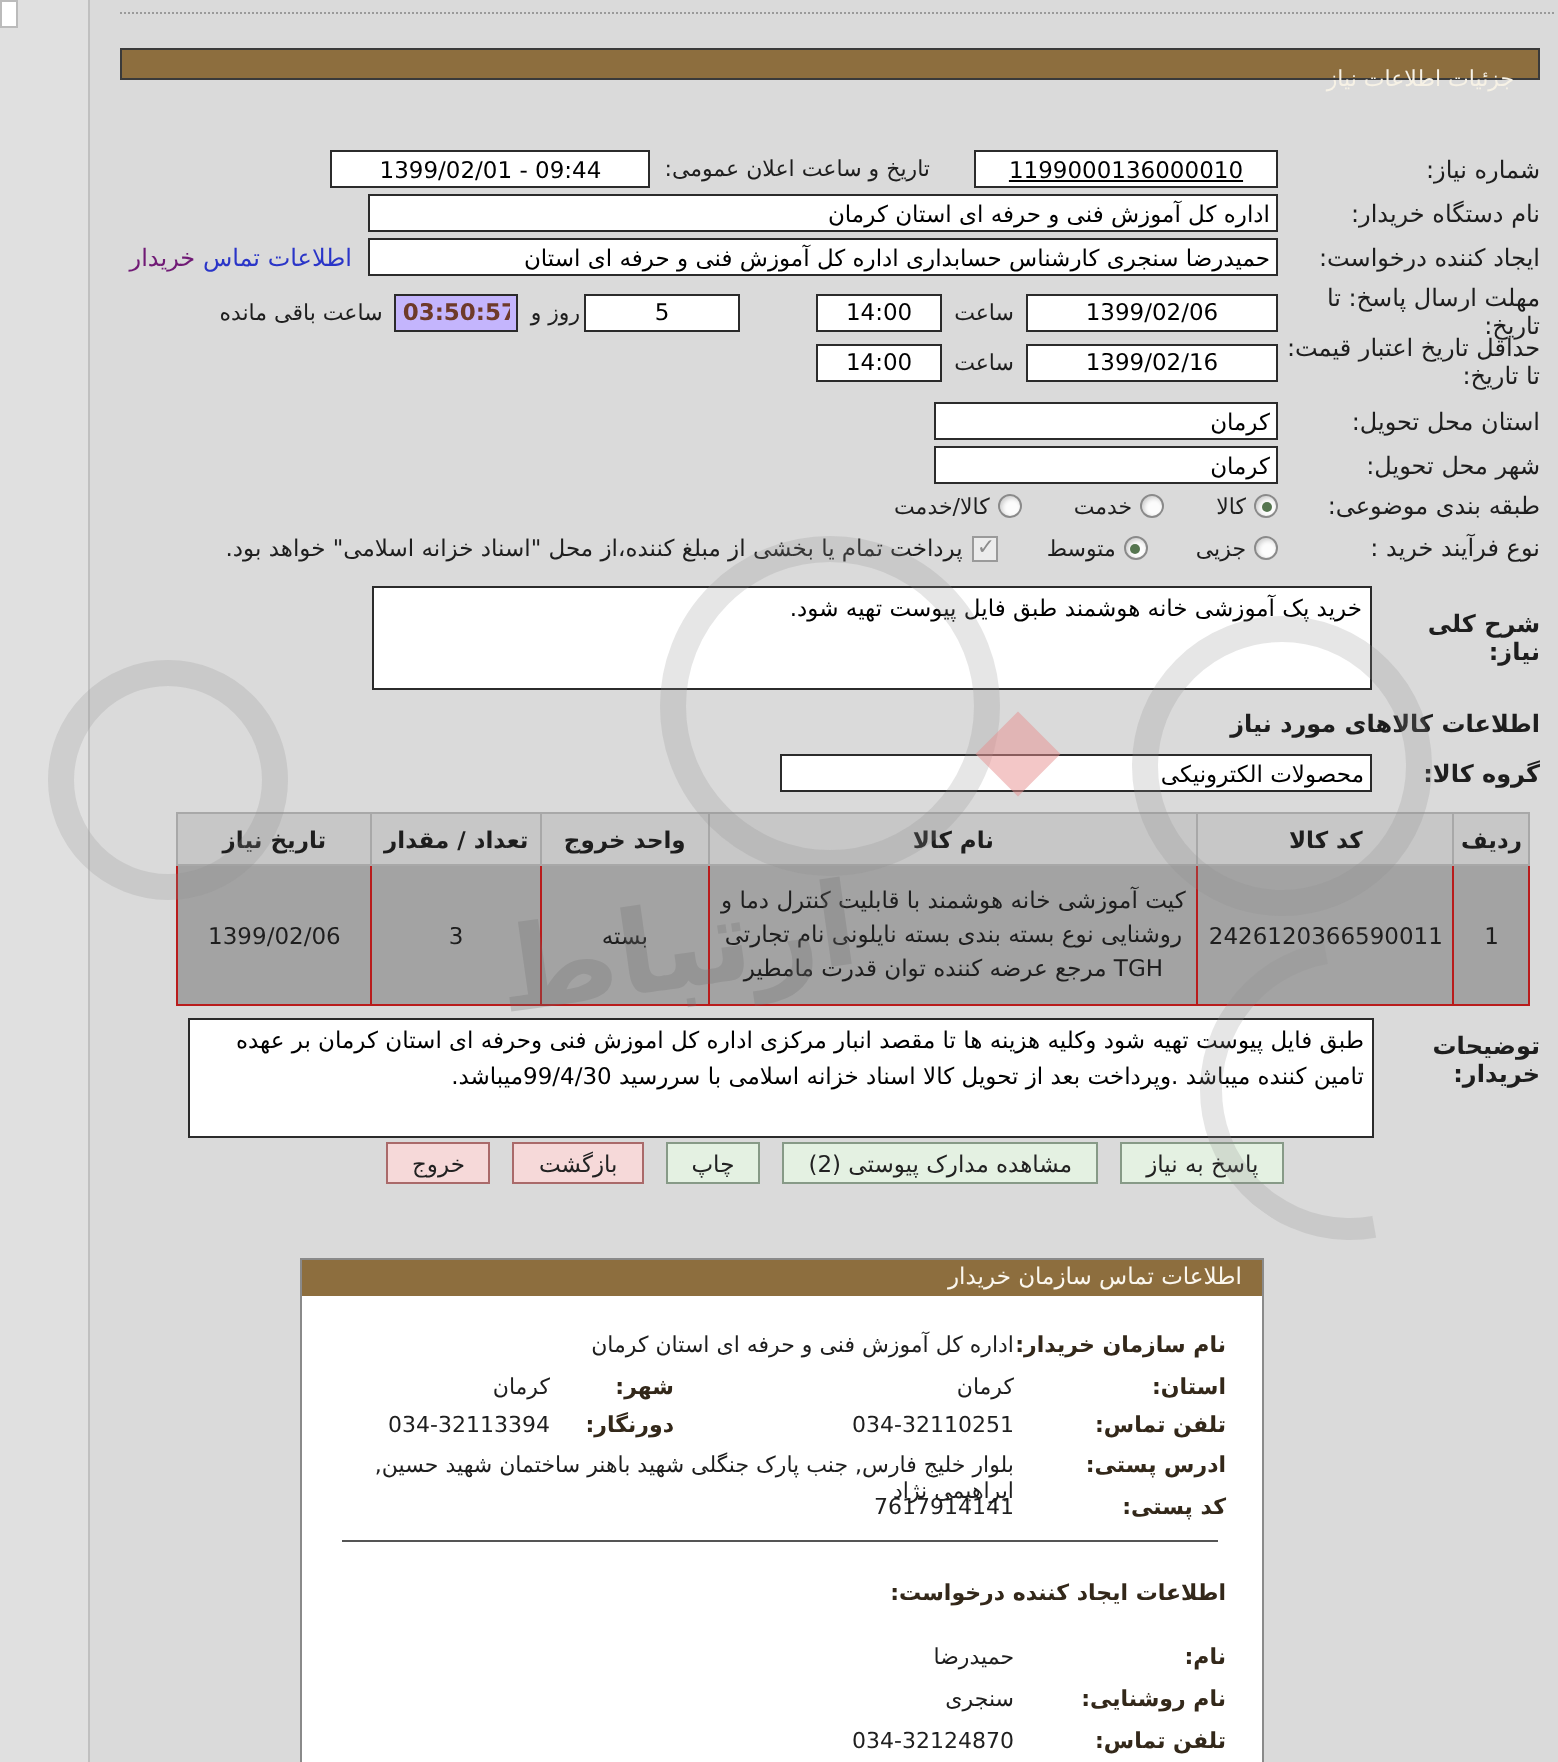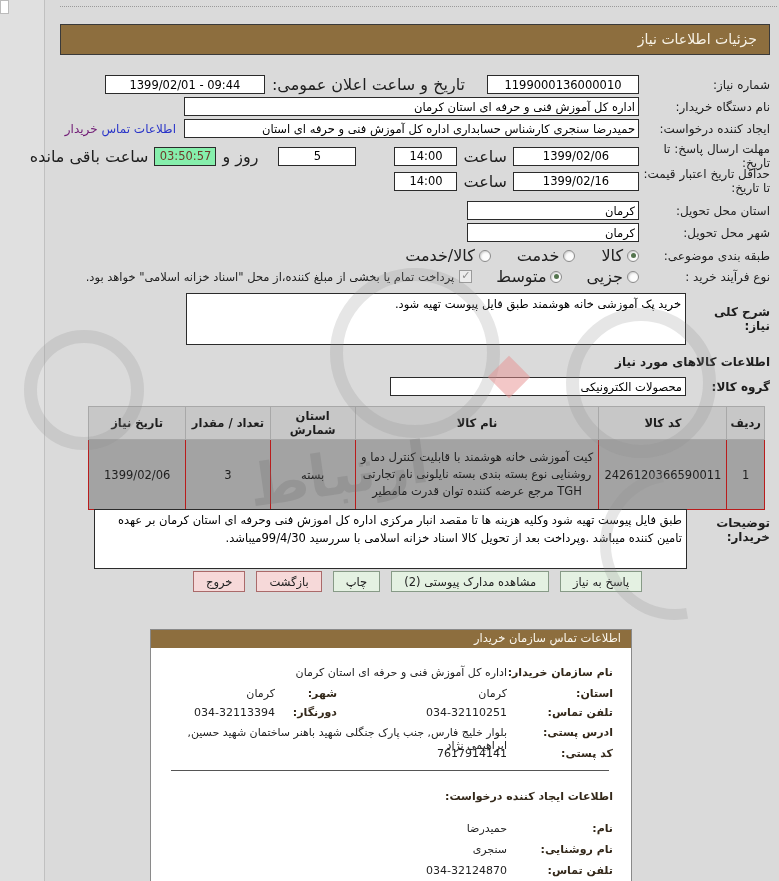--- a/index.html
+++ b/index.html
@@ -5,35 +5,35 @@
   * { box-sizing: border-box; margin: 0; padding: 0; }
   html,body { background:#c9c9c9; }
   body { font-family:"DejaVu Sans","Liberation Sans",sans-serif; }
   #app { position:relative; width:779px; height:881px; background:#dadada; overflow:hidden;
          direction:rtl; font-size:12px; color:#1e1e1e; }
   .corner-box { position:absolute; left:0; top:0; width:9px; height:14px; background:#fff; border:1px solid #bbb; }
   .vline { position:absolute; left:44px; top:0; width:1px; height:881px; background:#c0c0c0; }
   .leftstrip { position:absolute; left:0; top:0; width:44px; height:881px; background:#e0e0e0; }
   .dotline { position:absolute; top:6px; left:60px; right:2px; border-top:1px dotted #9a9a9a; }
 
-  .titlebar { position:absolute; top:24px; right:9px; left:60px; height:31px;
+  .titlebar { position:absolute; top:24px; right:9px; left:60px; height:16px;
               background:#8d6e3e; border:1px solid #3a3a3a; color:#f7f2e6;
-              line-height:29px; padding-right:12px; font-size:14px; z-index:1; }
+              line-height:29px; padding-right:12px; font-size:11px; z-index:1; }
 
   .frow { position:absolute; right:9px; display:flex; align-items:center; z-index:1; }
   .lbl { width:131px; flex:none; font-size:12px; }
   .lbl.sm { width:84px; }
   .b { font-weight:bold; }
   .inp { height:19px; border:1px solid #2b2b2b; background:#fff;
          font:11.5px "DejaVu Sans","Liberation Sans",sans-serif; padding:0 3px; flex:none; }
   .inp.c { text-align:center; direction:ltr; }
-  .inp.hl { background:#86efac; color:#6e3a2a; font-weight:normal;text-align:center; }
+  .inp.hl { background:#c4b5fd; color:#6e3a2a; font-weight:bold;text-align:center; }
   .ta { border:1px solid #2b2b2b; background:#fff; resize:none;
         font:11.5px "DejaVu Sans","Liberation Sans",sans-serif; padding:2px 4px; line-height:1.55; }
-  .mini { font-size:16px; flex:none; }
+  .mini { font-size:11px; flex:none; }
 
   .radio { width:12px; height:12px; flex:none; border-radius:50%; background:#fcfcfc;
            border:1px solid #8a8a8a; box-shadow:inset 1px 1px 2px #cfcfcf; margin-left:4px; }
   .radio.sel { position:relative; }
   .radio.sel::after { content:""; position:absolute; left:2.5px; top:2.5px; width:5px; height:5px;
                       border-radius:50%; background:#55754f; }
   .chk { width:13px; height:13px; flex:none; background:#ececec; border:1px solid #9a9a9a;
          position:relative; margin-left:5px; }
   .chk::after { content:"\2713"; position:absolute; left:1px; top:-2px; color:#8c8c8c; font-size:11px; }
 
@@ -80,21 +80,21 @@
 <div id="app">
   <div class="leftstrip"></div>
   <div class="vline"></div>
   <div class="corner-box"></div>
   <div class="dotline"></div>
 
   <div class="titlebar">جزئیات اطلاعات نیاز</div>
 
   <div class="frow" style="top:75px">
     <span class="lbl">شماره نیاز:</span>
-    <input class="inp c" style="width: 152px;" readonly="" value="1199000136000010">
+    <input class="inp c" style="width: 152px; text-decoration: underline;" readonly="" value="1199000136000010">
     <span class="mini" style="margin-right:22px">تاریخ و ساعت اعلان عمومی:</span>
     <input class="inp c" style="width: 160px; margin-right: 7px;" readonly="" value="1399/02/01 - 09:44">
   </div>
 
   <div class="frow" style="top:97px">
     <span class="lbl">نام دستگاه خریدار:</span>
     <input class="inp" style="width: 455px;" readonly="" value="اداره کل آموزش فنی و حرفه ای استان کرمان">
   </div>
 
   <div class="frow" style="top:119px">
@@ -103,21 +103,21 @@
     <span style="margin-right:8px;white-space:nowrap"><span class="lnk-b">اطلاعات تماس</span>
       <span class="lnk-r">خریدار</span></span>
   </div>
 
   <div class="frow" style="top:142px">
     <span class="lbl">مهلت ارسال پاسخ: تا تاریخ:</span>
     <input class="inp c" style="width: 126px;" readonly="" value="1399/02/06">
     <span class="mini" style="margin-right:6px">ساعت</span>
     <input class="inp c" style="width: 63px; margin-right: 6px;" readonly="" value="14:00">
     <input class="inp c" style="width: 78px; margin-right: 38px;" readonly="" value="5">
-    <span class="mini" style="margin-right:20px">روز و</span>
+    <span class="mini" style="margin-right:2px">روز و</span>
     <input class="inp c hl" style="width: 62px; margin-right: 6px;" readonly="" value="03:50:57">
     <span class="mini" style="margin-right:6px">ساعت باقی مانده</span>
   </div>
 
   <div class="frow" style="top:163px;min-height:36px">
     <span class="lbl">حداقل تاریخ اعتبار قیمت: تا تاریخ:</span>
     <input class="inp c" style="width: 126px;" readonly="" value="1399/02/16">
     <span class="mini" style="margin-right:6px">ساعت</span>
     <input class="inp c" style="width: 63px; margin-right: 6px;" readonly="" value="14:00">
   </div>
@@ -165,21 +165,21 @@
     <span class="lbl sm b">گروه کالا:</span>
     <input class="inp" style="width: 296px;" readonly="" value="محصولات الکترونیکی">
   </div>
 
   <table class="goods">
     <thead>
       <tr>
         <th style="width:32px">ردیف</th>
         <th style="width:110px">کد کالا</th>
         <th style="width:260px">نام کالا</th>
-        <th style="width:88px">استان شمارش</th>
+        <th style="width:88px">واحد خروج</th>
         <th style="width:88px">تعداد / مقدار</th>
         <th style="width:99px">تاریخ نیاز</th>
       </tr>
     </thead>
     <tbody>
       <tr>
         <td>1</td>
         <td style="direction:ltr">2426120366590011</td>
         <td class="name-cell">کیت آموزشی خانه هوشمند با قابلیت کنترل دما و روشنایی نوع بسته بندی بسته نایلونی نام تجارتی TGH مرجع عرضه کننده توان قدرت مامطیر</td>
         <td>بسته</td>

